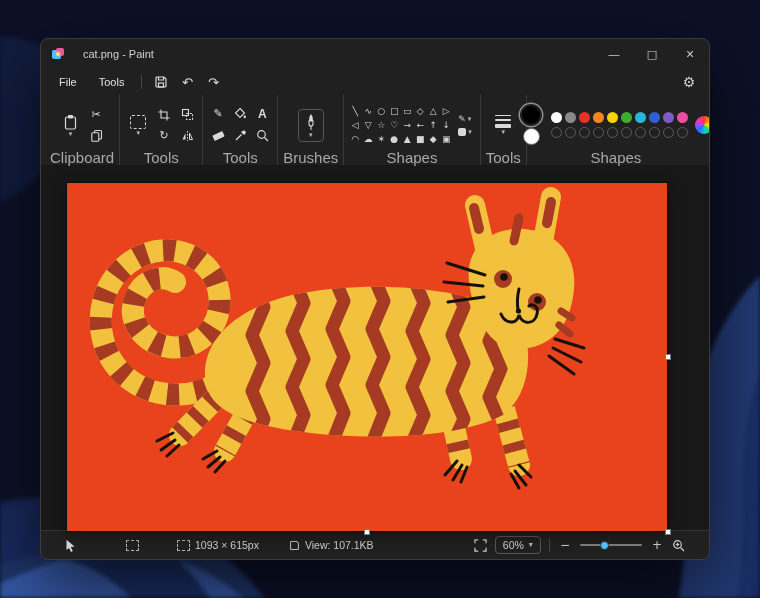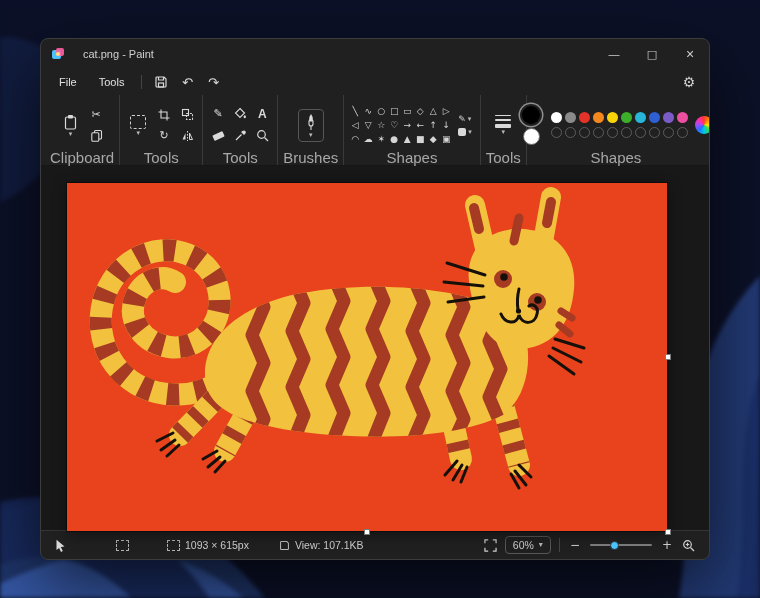--- a/index.html
+++ b/index.html
@@ -70,21 +70,21 @@
   .canvas-holder{position:absolute;left:26px;top:17px;width:600px;height:348px;
     box-shadow:0 0 0 1px rgba(0,0,0,.4),0 4px 14px rgba(0,0,0,.45);}
   .canvas-holder svg{display:block;}
   .handle{position:absolute;width:6px;height:6px;background:#fff;border:1px solid #7a7a7a;box-sizing:border-box;}
   .handle.right{right:-4px;top:calc(50% - 3px);}
   .handle.bottom{bottom:-4px;left:calc(50% - 3px);}
   .handle.corner{right:-4px;bottom:-4px;}
 
   
   .statusbar{height:28px;flex:0 0 auto;border-top:1px solid #343434;display:flex;
-    align-items:center;font-size:10.5px;color:#cfcfcf;padding:0 14px;gap:8px;}
+    align-items:center;font-size:10.5px;color:#cfcfcf;padding:0 24px;gap:8px;}
   .sb-item{display:flex;align-items:center;gap:5px;white-space:nowrap;}
   .sb-spacer{flex:1;}
   .dash-ico{width:11px;height:9px;border:1px dashed #b5b5b5;border-radius:1px;}
   .zoombox{display:flex;align-items:center;gap:5px;border:1px solid #575757;border-radius:4px;
     padding:2px 7px;}
   .sb-divider{width:1px;height:14px;background:#454545;}
   .ztrack{width:62px;height:2px;background:#7a7a7a;border-radius:1px;position:relative;}
   .zthumb{position:absolute;left:20px;top:-3.5px;width:9px;height:9px;border-radius:50%;
     background:#4cc2ff;border:1px solid #2b2b2b;box-sizing:border-box;}
   .zbtn{font-size:12px;color:#d0d0d0;padding:0 2px;}

